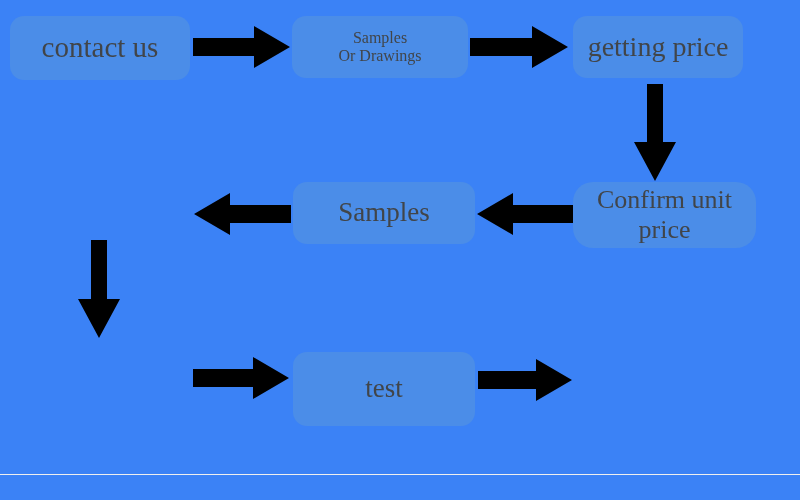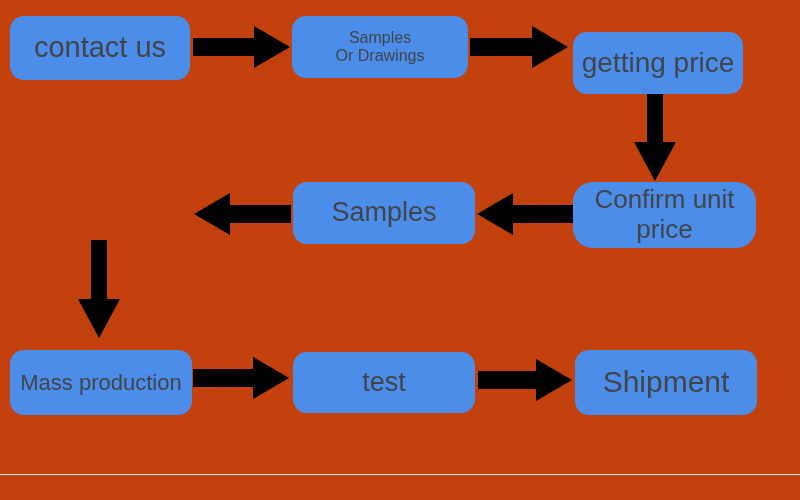--- a/index.html
+++ b/index.html
@@ -4,23 +4,23 @@
 <style>
   html, body {
     margin: 0;
     padding: 0;
     background: #ffffff;
   }
   .stage {
     position: relative;
     width: 800px;
     height: 500px;
-    background: #c2410c;
+    background: #3b82f6;
     overflow: hidden;
-    font-family: Liberation Sans, sans-serif;
+    font-family: Liberation Serif, serif;
   }
   .arrows-layer {
     position: absolute;
     left: 0;
     top: 0;
     width: 800px;
     height: 500px;
     pointer-events: none;
   }
   .node {
@@ -34,28 +34,28 @@
     color: #414549;
     box-sizing: border-box;
   }
   .node .node-label {
     white-space: pre-line;
     line-height: 1.15;
   }
   
   .n-contact-us      { left: 10px;  top: 16px;  width: 180px; height: 64px; font-size: 29px; }
   .n-samples         { left: 292px; top: 16px;  width: 176px; height: 62px; font-size: 16px; }
-  .n-getting-price   { left: 573px; top: 32px;  width: 170px; height: 62px; font-size: 28px; }
+  .n-getting-price   { left: 573px; top: 16px;  width: 170px; height: 62px; font-size: 28px; }
   
   .n-confirm-prod    { left: 8px;   top: 171px; width: 184px; height: 63px; font-size: 18px; }
   .n-payment         { left: 293px; top: 182px; width: 182px; height: 62px; font-size: 27px; }
   .n-confirm-unit    { left: 573px; top: 182px; width: 183px; height: 66px; font-size: 26px; border-radius: 20px; }
   
   .n-mass-production { left: 10px;  top: 350px; width: 182px; height: 65px; font-size: 22px; }
-  .n-test            { left: 293px; top: 352px; width: 182px; height: 61px; font-size: 27px; }
+  .n-test            { left: 293px; top: 352px; width: 182px; height: 74px; font-size: 27px; }
   .n-shipment        { left: 575px; top: 350px; width: 182px; height: 65px; font-size: 30px; }
 
   .bottom-hairline {
     position: absolute;
     left: 0;
     top: 474px;
     width: 800px;
     height: 1px;
     background: #efefef;
   }
@@ -96,24 +96,18 @@
   </div>
 
   <div class="node n-payment">
     <span class="node-label">Samples</span>
   </div>
   <div class="node n-confirm-unit">
     <span class="node-label">Confirm unit
 price</span>
   </div>
 
-  <div class="node n-mass-production">
-    <span class="node-label">Mass production</span>
-  </div>
   <div class="node n-test">
     <span class="node-label">test</span>
-  </div>
-  <div class="node n-shipment">
-    <span class="node-label">Shipment</span>
   </div>
 
   <div class="bottom-hairline"></div>
 </div>
 
 </body></html>

